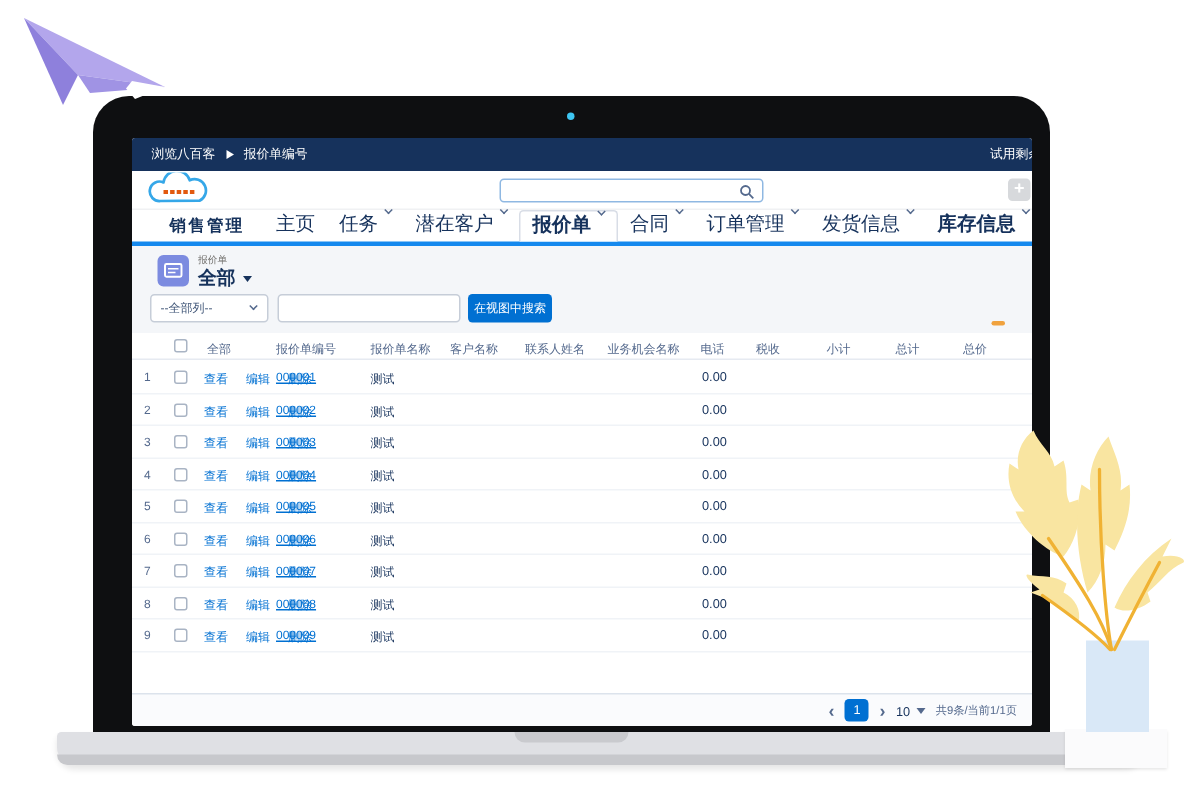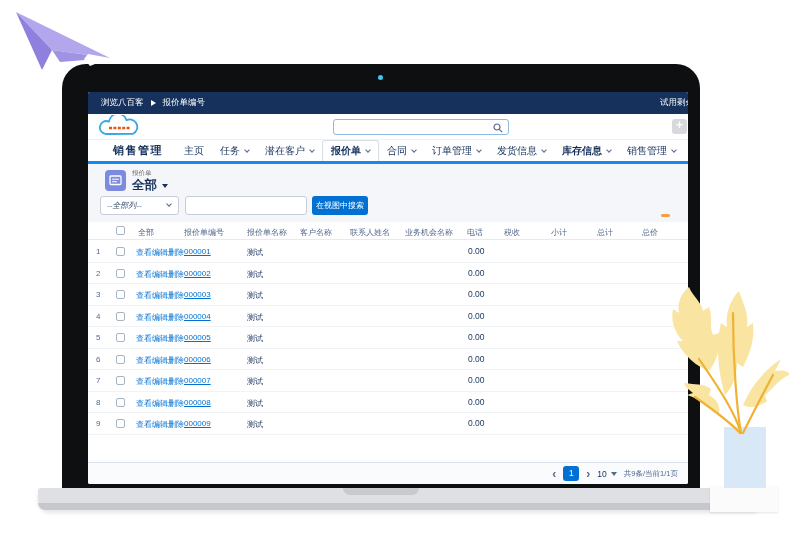--- a/index.html
+++ b/index.html
@@ -42,52 +42,52 @@
 .search input::placeholder{color:#7E99B8;}
 .search .mag{position:absolute;right:5px;top:3px;}
 .addbtn{position:absolute;left:584px;top:5px;width:15px;height:15px;background:#D7D9DC;border-radius:3px;
         color:#fff;font-size:12px;line-height:13px;text-align:center;font-weight:bold;}
 
 .navrow{position:absolute;top:48px;left:0;width:100%;height:24px;background:#fff;display:flex;align-items:center;
         padding:0 0 3px 17px;}
 .navrow::after{content:"";position:absolute;left:0;bottom:0;width:100%;height:3px;background:var(--tab-underline);}
 .appname{font-size:11px;font-weight:bold;letter-spacing:1.5px;margin:0 13px 0 8px;white-space:nowrap;}
 .tabs{display:flex;height:21px;align-items:center;position:relative;z-index:1;}
-.tab{padding:0 8px;height:21px;display:flex;align-items:center;font-size:10px;white-space:nowrap;cursor:default;}
+.tab{padding:0 8px;height:21px;display:flex;align-items:flex-start;font-size:13px;white-space:nowrap;cursor:default;}
 .tab.active{background:#fff;border:1px solid #D8DDE6;border-bottom:none;border-radius:3px 3px 0 0;font-weight:bold;}
 .tab.bold{font-weight:bold;}
 .chev{width:4px;height:4px;border-right:1.2px solid #54698D;border-bottom:1.2px solid #54698D;
       transform:rotate(45deg);display:inline-block;margin-left:5px;margin-top:-2px;}
 .tri{width:0;height:0;border-left:3.5px solid transparent;border-right:3.5px solid transparent;
      border-top:4px solid #16325C;display:inline-block;margin-left:5px;}
 
 .section{position:absolute;top:72px;left:0;width:100%;height:58px;background:#F4F6F9;}
 .entity-icon{position:absolute;left:17px;top:6px;width:21px;height:21px;background:var(--entity-icon);border-radius:4px;}
 .entity-label{position:absolute;left:44px;top:5px;font-size:6.5px;color:#706E6B;}
 .view-sel{position:absolute;left:44px;top:13px;font-size:12.5px;font-weight:bold;display:flex;align-items:center;}
 .colsel{position:absolute;left:12px;top:32px;width:79px;height:19px;background:#fff;border:1px solid #C6CDD8;
-        border-radius:3px;font-size:8px;color:#3E5476;line-height:17px;padding-left:6px;font-style:italic;}
+        border-radius:3px;font-size:8px;color:#3E5476;line-height:17px;padding-left:6px;}
 .colsel .chev{position:absolute;right:7px;top:7px;}
 .finput{position:absolute;left:97px;top:32px;width:122px;height:19px;background:#fff;border:1px solid #C6CDD8;border-radius:3px;
         font-size:8px;padding:0 5px;color:#16325C;font-family:inherit;outline:0;}
 .fbtn{position:absolute;left:224px;top:32px;width:56px;height:19px;background:var(--accent-blue);border-radius:3px;
       color:#fff;font-size:8px;text-align:center;line-height:19px;}
 .odash{position:absolute;right:18px;top:50px;width:9px;height:3px;background:#F0A23E;border-radius:2px;}
 
 .thead{position:absolute;top:130px;left:0;width:100%;height:18px;background:#fff;border-bottom:1px solid #E6EAF1;
        font-size:8px;color:#54698D;}
 .hcell{position:absolute;top:5px;white-space:nowrap;}
 .c-all{left:50px}.c-qno{left:96px}.c-qname{left:159px}.c-cname{left:212px}.c-contact{left:262px}
 .c-opp{left:317px}.c-phone{left:379px}.c-tax{left:416px}.c-sub{left:463px}.c-tot{left:509px}.c-price{left:554px}
 .cb{position:absolute;left:28px;top:4px;width:9px;height:9px;border:1px solid #A9B4C4;border-radius:2px;background:#fff;}
 .tbody{position:absolute;top:149px;left:0;width:100%;}
 .trow{position:relative;height:21.5px;border-bottom:1px solid #F0F3F7;font-size:8px;}
 .trow .num{position:absolute;left:8px;top:6px;color:#54698D;}
 .trow .cb{top:6px;}
-.acts{position:absolute;left:48px;top:6px;display:flex;gap:0;justify-content:center;}
+.acts{position:absolute;left:48px;top:6px;display:flex;gap:12px;justify-content:center;}
 .link{color:var(--link);}
 .qno{position:absolute;left:96px;top:6px;text-decoration:underline;}
 .qname{position:absolute;left:159px;top:6px;color:#16325C;}
 .taxval{position:absolute;left:380px;top:5px;font-weight:normal;font-size:8.5px;color:#16325C;}
 
 .pager{position:absolute;left:0;top:370px;width:100%;height:22px;border-top:1px solid #DCE3EC;background:#FAFBFD;
        display:flex;align-items:center;justify-content:flex-end;gap:7px;padding-right:10px;font-size:8px;color:#54698D;}
 .pchev{font-size:12px;line-height:10px;color:#54698D;font-weight:bold;}
 .pcur{width:16px;height:15px;background:var(--accent-blue);border-radius:3px;color:#fff;text-align:center;
       line-height:15px;font-size:8.5px;}

